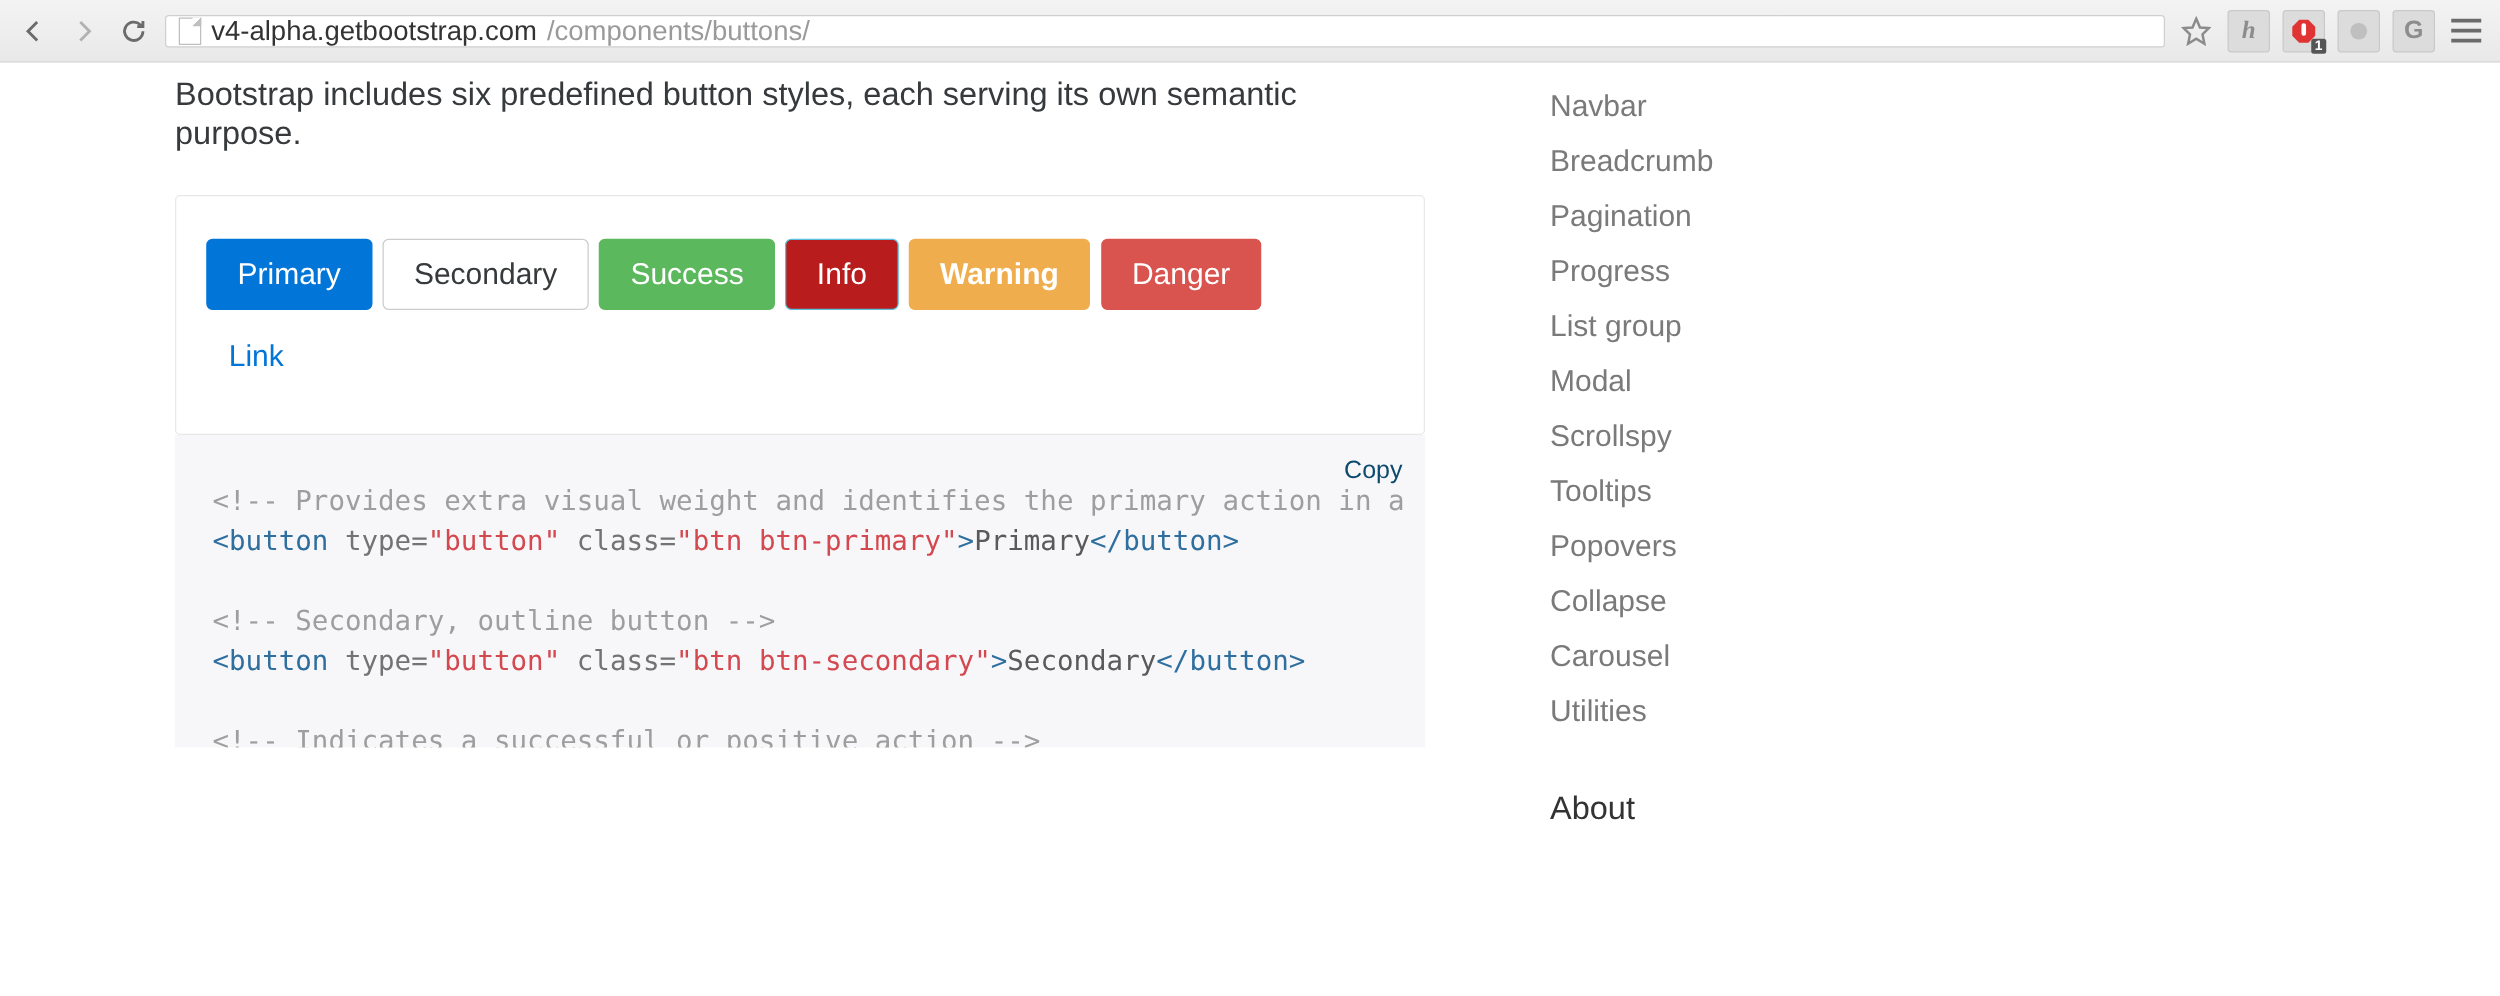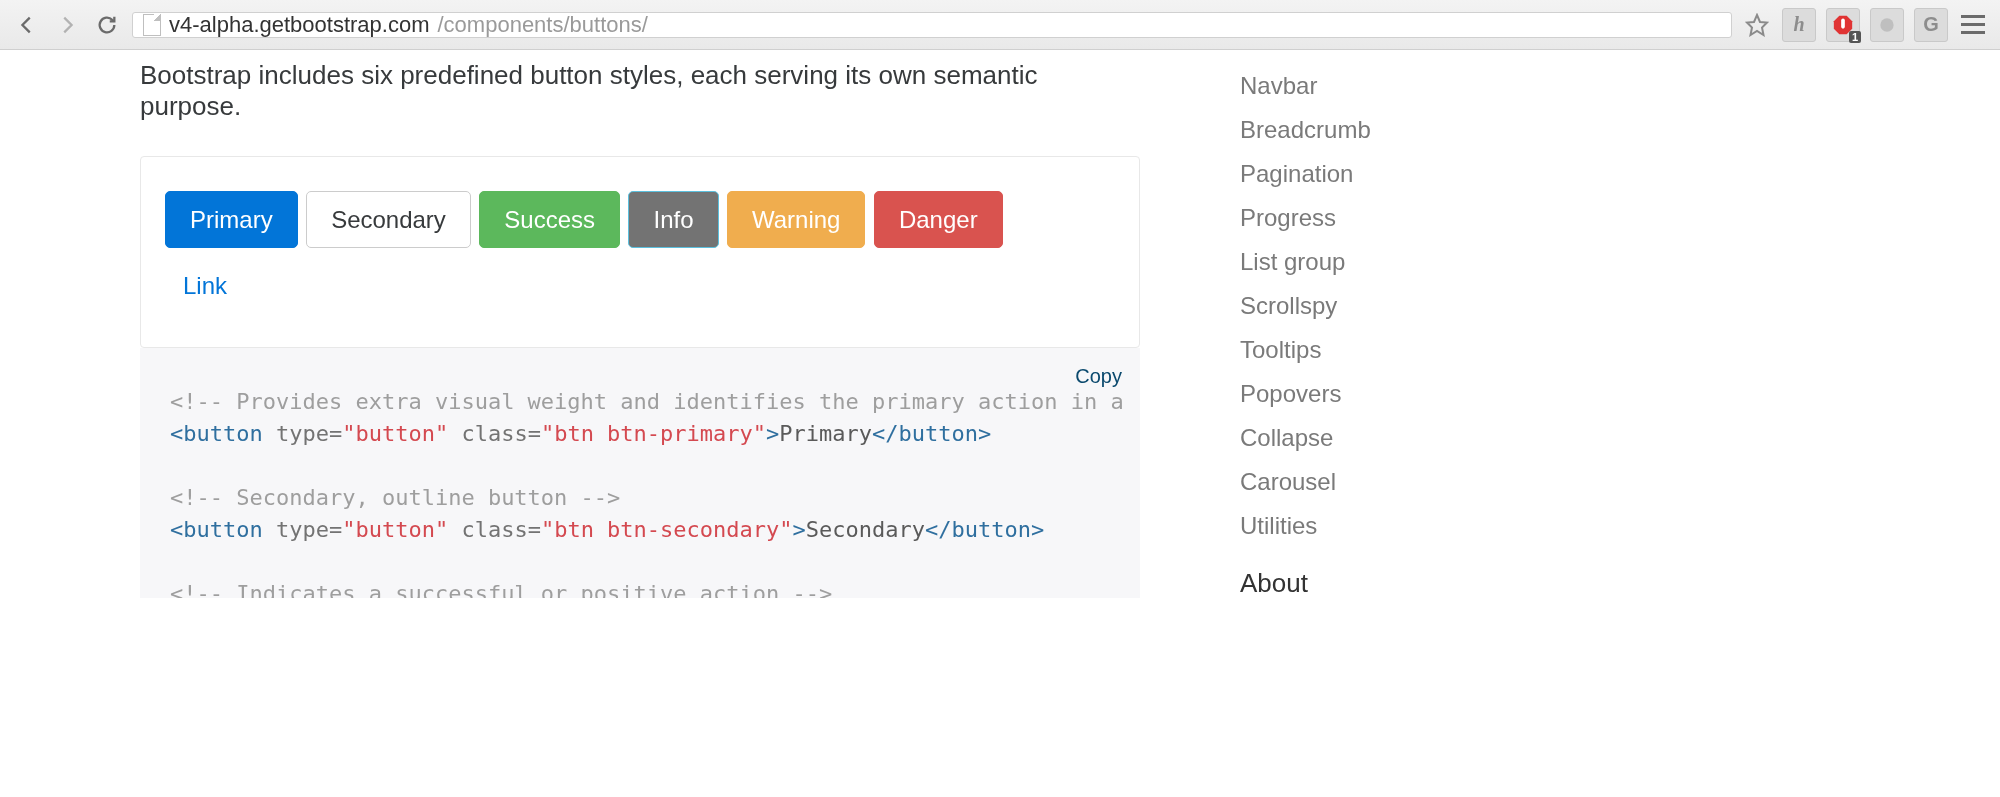--- a/index.html
+++ b/index.html
@@ -114,22 +114,22 @@
     font-size: 24px;
     border-radius: 5px;
     border: 1px solid transparent;
     color: #fff;
     cursor: pointer;
     line-height: 1.3;
   }
   .btn-primary   { background:#0275d8; border-color:#0275d8; }
   .btn-secondary { background:#fff; color:#373a3c; border-color:#ccc; }
   .btn-success   { background:#5cb85c; border-color:#5cb85c; }
-  .btn-info      { background:#737373; border-color:#5bc0de; }
-  .btn-warning   { background:#f0ad4e; border-color:#f0ad4e; }
+  .btn-info      { background:#b91c1c; border-color:#5bc0de; }
+  .btn-warning   { background:#f0ad4e; border-color:#f0ad4e;font-weight:bold; }
   .btn-danger    { background:#d9534f; border-color:#d9534f; }
   .btn-link      { background:transparent; color:#0275d8; border:none; padding-left:18px; }
 
   .code-block {
     background: #f7f7f9;
     padding: 38px 30px 20px 30px;
     position: relative;
     font-family: Menlo, Consolas, monospace;
     font-size: 22px;
     line-height: 1.45;
@@ -154,21 +154,21 @@
     display: block;
     font-size: 24px;
     color: #7a7a7a;
     padding: 8px 0;
     cursor: pointer;
   }
   .side-heading {
     font-size: 26px;
     font-weight: 500;
     color: #333;
-    margin-top: 20px;
+    margin-top: 39px;
   }
 </style>
 </head>
 <body>
 
 <div class="chrome">
   <div class="nav-btn">
     <svg viewBox="0 0 24 24" fill="none" stroke="currentColor" stroke-width="2.5">
         <path d="M15 4l-8 8 8 8"></path>
       </svg>
@@ -248,20 +248,21 @@
 
 <span class="c">&lt;!-- Indicates a successful or positive action --&gt;</span></div>
   </div>
 
   <div class="sidebar">
     <a class="side-link">Navbar</a>
     <a class="side-link">Breadcrumb</a>
     <a class="side-link">Pagination</a>
     <a class="side-link">Progress</a>
     <a class="side-link">List group</a>
+    <a class="side-link">Modal</a>
     <a class="side-link">Scrollspy</a>
     <a class="side-link">Tooltips</a>
     <a class="side-link">Popovers</a>
     <a class="side-link">Collapse</a>
     <a class="side-link">Carousel</a>
     <a class="side-link">Utilities</a>
     <div class="side-heading">About</div>
   </div>
 </div>
 

